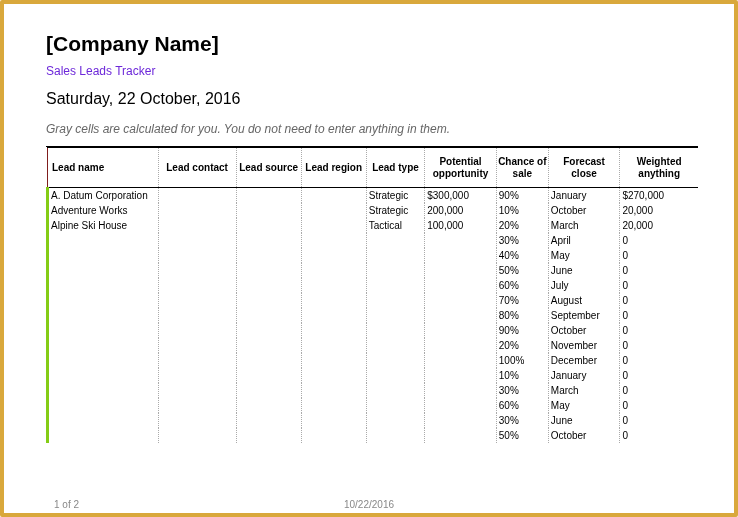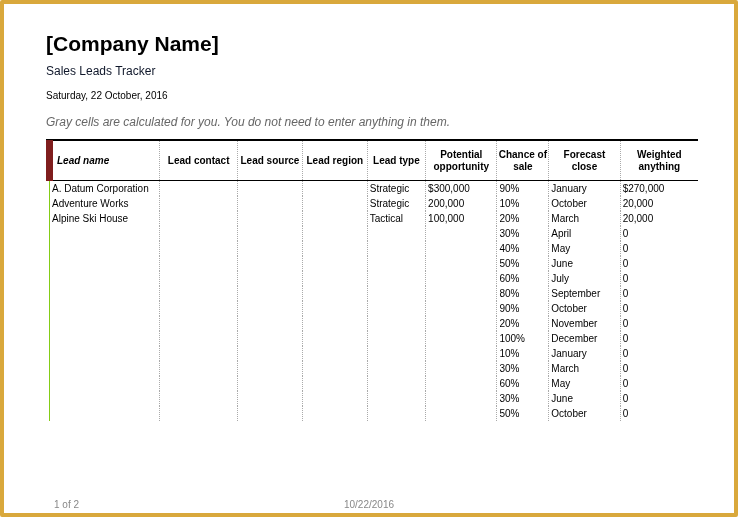--- a/index.html
+++ b/index.html
@@ -21,25 +21,25 @@
     position: relative;
   }
   .company {
     font-size: 21px;
     font-weight: bold;
     color: #000;
     margin-bottom: 8px;
   }
   .subtitle {
     font-size: 12px;
-    color: #0f172a;
+    color: #6d28d9;
     margin-bottom: 12px;
   }
   .datestr {
-    font-size: 10px;
+    font-size: 16px;
     color: #000;
     margin-bottom: 14px;
   }
   .hint {
     font-size: 12px;
     font-style: italic;
     color: #666;
     margin-bottom: 10px;
   }
   .hr-top {
@@ -58,30 +58,30 @@
     text-align: center;
     padding: 8px 1px 8px 1px;
     vertical-align: middle;
     border-bottom: 1px solid #000;
     border-top: 1px solid #000;
     border-left: 1px dotted #aaa;
     font-size: 10px;
     line-height: 1.15;
     word-wrap: break-word;
   }
-  thead th:first-child { border-left: 7px solid #7f1d1d; text-align: left; padding-left: 4px; font-style: italic; }
+  thead th:first-child { border-left: 1px solid #7f1d1d; text-align: left; padding-left: 4px; }
   tbody td {
     padding: 1.5px 2px;
     border-left: 1px dotted #aaa;
     vertical-align: top;
     white-space: nowrap;
     overflow: hidden;
     line-height: 1.2;
   }
-  tbody td:first-child { border-left: 1px solid #84cc16; }
+  tbody td:first-child { border-left: 3px solid #84cc16; }
   .tl { text-align: left; }
   .tr { text-align: left; }
   .footer {
     position: absolute;
     bottom: 14px;
     left: 0;
     width: 100%;
     font-size: 10px;
     color: #888;
   }
@@ -201,20 +201,31 @@
           <td class="tl">July</td>
           <td class="tr">0</td>
         </tr>
         <tr>
           <td class="tl"></td>
           <td class="tl"></td>
           <td class="tl"></td>
           <td class="tl"></td>
           <td class="tl"></td>
           <td class="tr"></td>
+          <td class="tr">70%</td>
+          <td class="tl">August</td>
+          <td class="tr">0</td>
+        </tr>
+        <tr>
+          <td class="tl"></td>
+          <td class="tl"></td>
+          <td class="tl"></td>
+          <td class="tl"></td>
+          <td class="tl"></td>
+          <td class="tr"></td>
           <td class="tr">80%</td>
           <td class="tl">September</td>
           <td class="tr">0</td>
         </tr>
         <tr>
           <td class="tl"></td>
           <td class="tl"></td>
           <td class="tl"></td>
           <td class="tl"></td>
           <td class="tl"></td>

